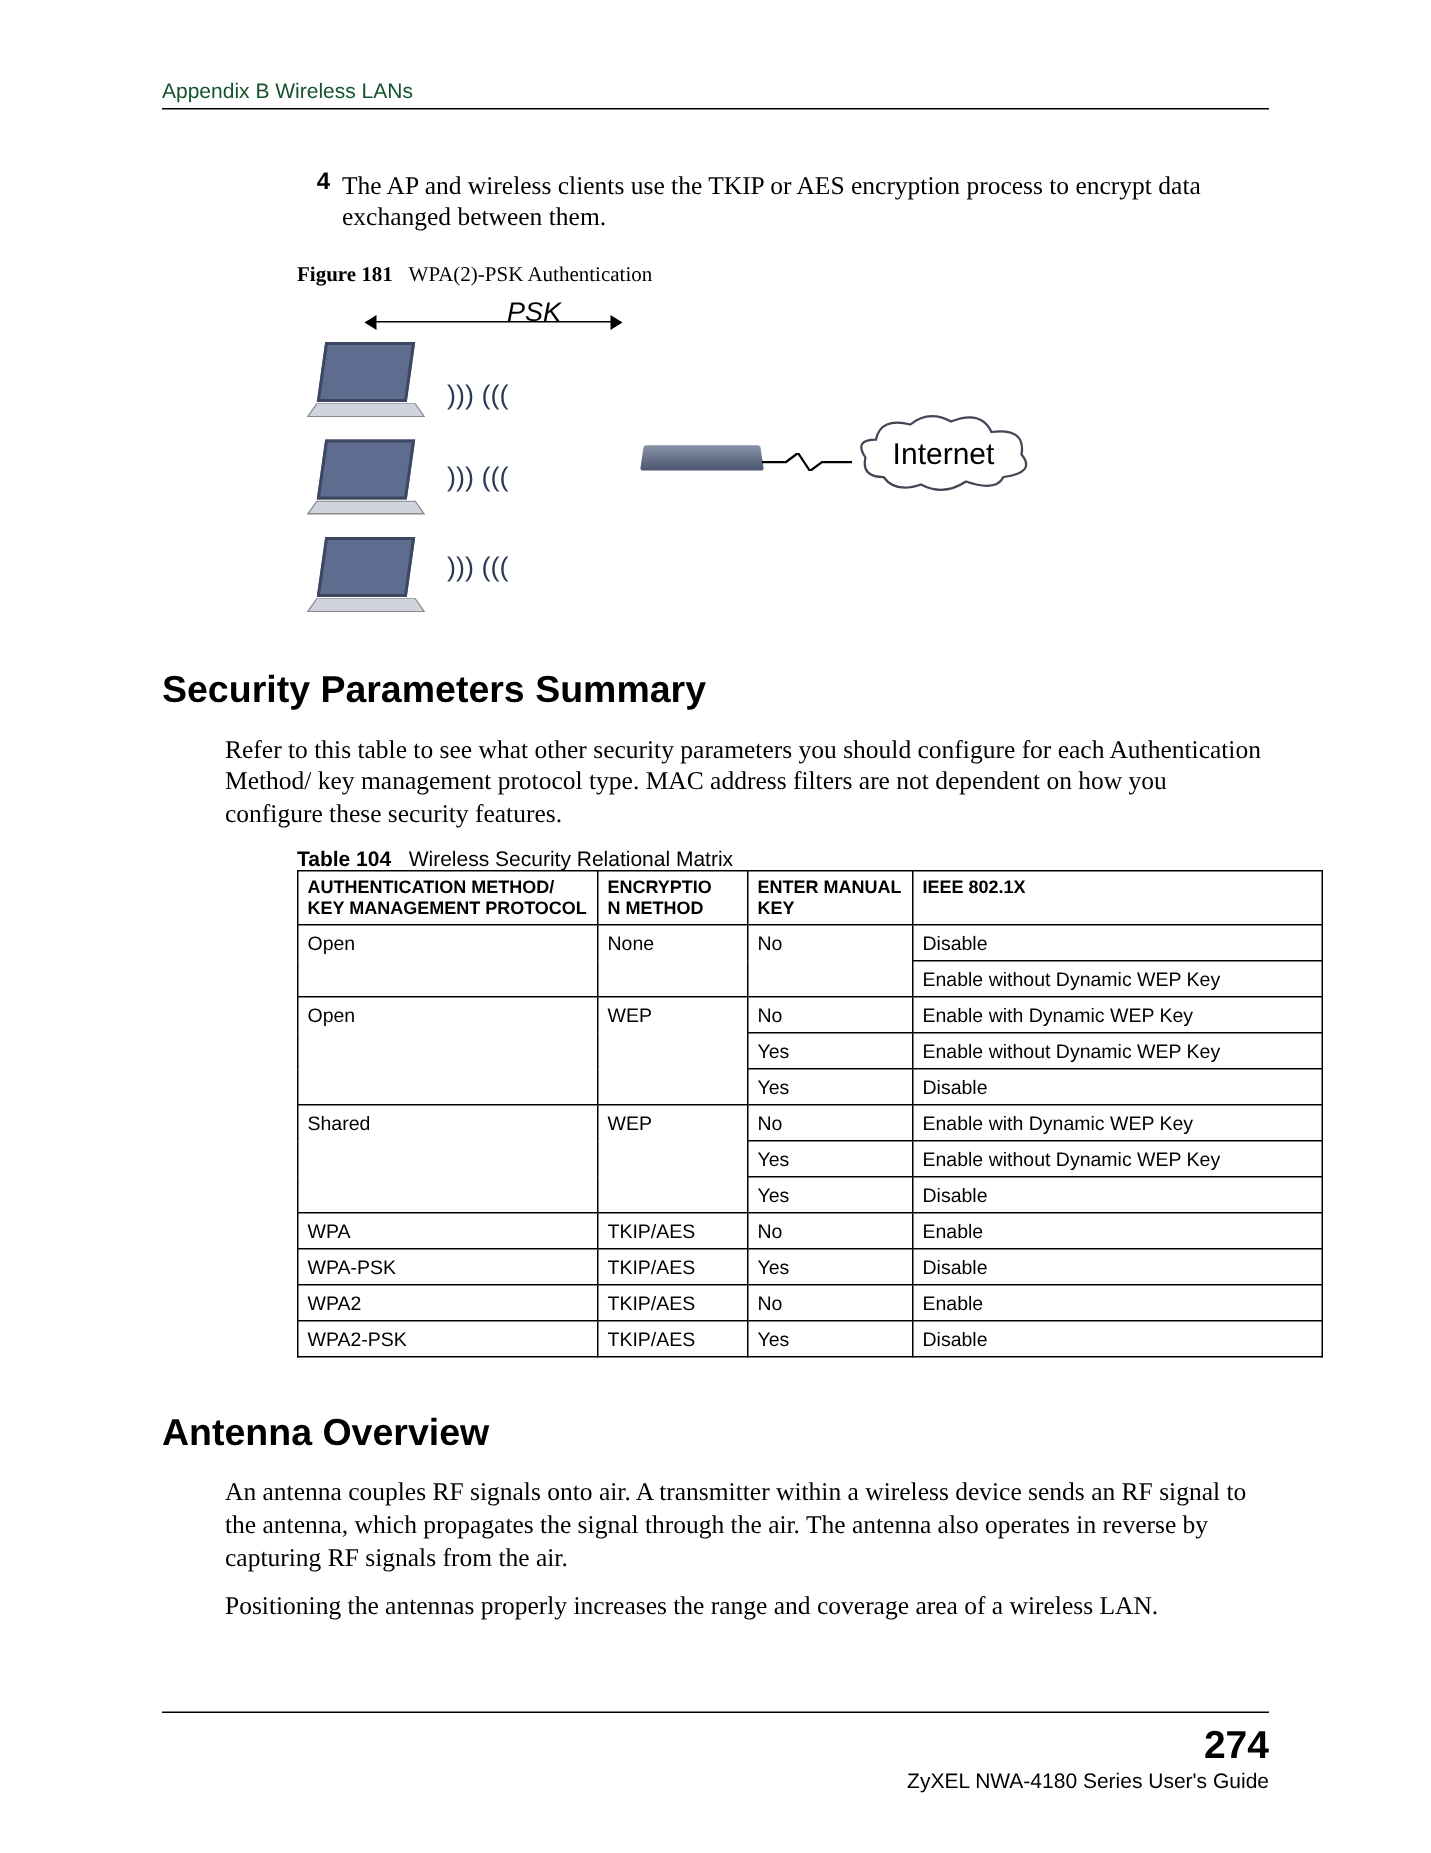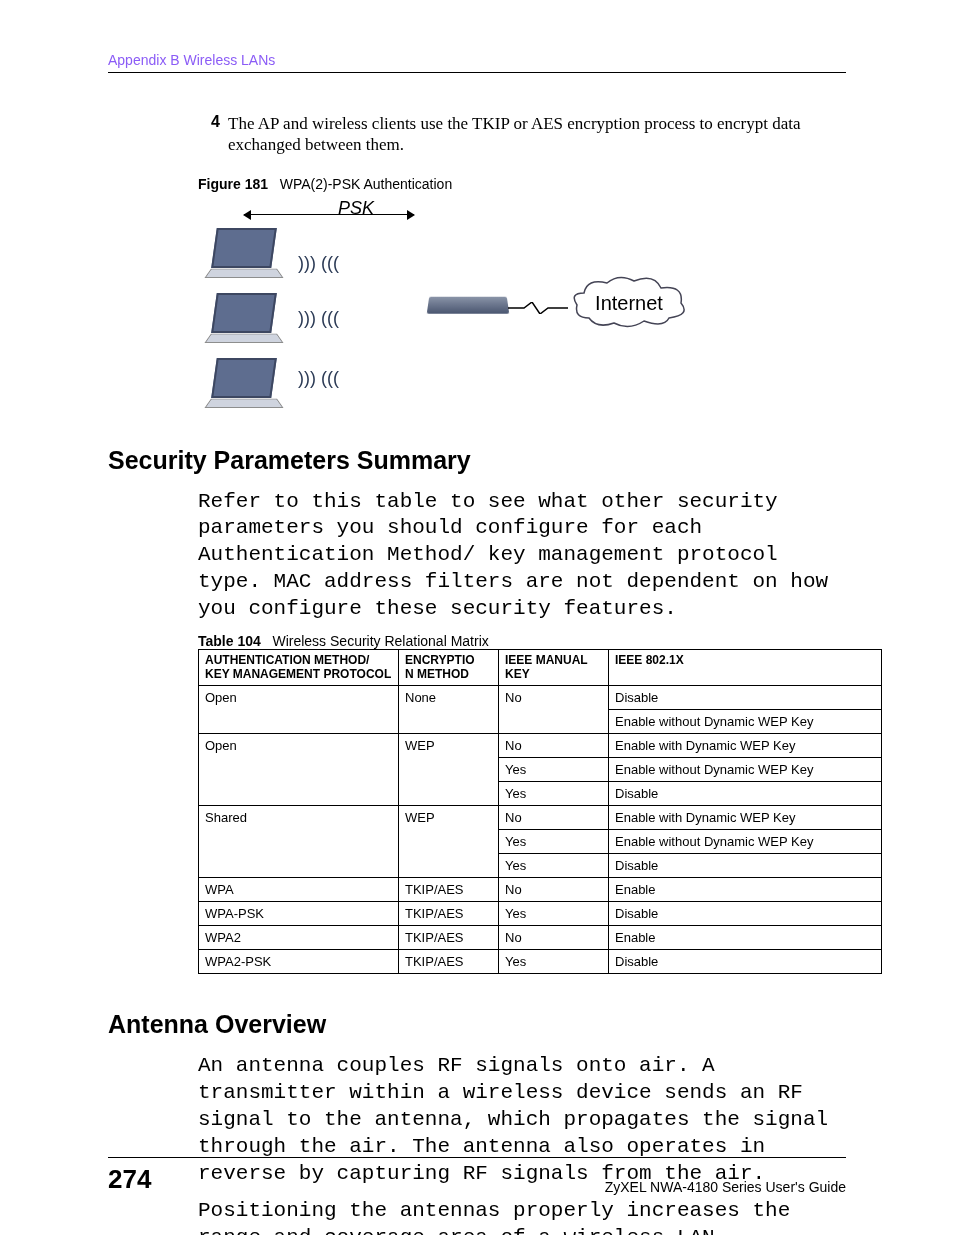--- a/index.html
+++ b/index.html
@@ -12,21 +12,21 @@
   .page {
     width: 954px;
     height: 1235px;
     position: relative;
     box-sizing: border-box;
     padding: 52px 108px 40px 108px;
   }
   .running-header {
     font-family: Arial, Helvetica, sans-serif;
     font-size: 14px;
-    color: #8b5cf6;
+    color: #14532d;
     padding-bottom: 4px;
     border-bottom: 1.5px solid #000;
     margin-bottom: 40px;
   }
   .list-item {
     display: flex;
     margin-left: 90px;
     margin-bottom: 8px;
   }
   .list-num {
@@ -36,21 +36,21 @@
     width: 22px;
     flex: 0 0 auto;
     text-align: right;
     margin-right: 8px;
   }
   .list-text {
     font-size: 17px;
     line-height: 1.25;
   }
   .figure-caption {
-    font-family: Liberation Sans, sans-serif;
+    font-family: Liberation Serif, serif;
     font-size: 14px;
     margin-left: 90px;
     margin-top: 20px;
   }
   .figure-caption .fig-label {
     font-weight: bold;
   }
   .figure-image {
     margin-left: 90px;
     margin-top: 6px;
@@ -150,25 +150,24 @@
     left: 0;
     top: 0;
   }
   h2.section {
     font-family: Arial, Helvetica, sans-serif;
     font-weight: bold;
     font-size: 25px;
     margin: 28px 0 14px 0;
   }
   .body-text {
-    font-size: 21px;
+    font-size: 17px;
     line-height: 1.28;
-    margin-left: 90px;
+    margin-left: 42px;
     margin-bottom: 10px;
-    font-family: Liberation Mono, monospace;
   }
   .table-caption {
     font-family: Arial, Helvetica, sans-serif;
     font-size: 14px;
     margin-left: 90px;
     margin-top: 2px;
   }
   .table-caption .tbl-label {
     font-weight: bold;
   }
@@ -193,20 +192,21 @@
   .footer {
     position: absolute;
     left: 108px;
     right: 108px;
     bottom: 40px;
     border-top: 1.5px solid #000;
     padding-top: 6px;
     display: flex;
     justify-content: space-between;
     align-items: flex-end;
+    flex-direction: column;
   }
   .page-num {
     font-family: Arial, Helvetica, sans-serif;
     font-size: 26px;
     font-weight: bold;
   }
   .guide-title {
     font-family: Arial, Helvetica, sans-serif;
     font-size: 14px;
   }
@@ -273,21 +273,21 @@
       <col style="width:200px">
       <col style="width:100px">
       <col style="width:110px">
       <col>
     </colgroup>
     <thead>
       <tr>
         <th>AUTHENTICATION METHOD/ KEY MANAGEMENT PROTOCOL</th>
         <th style="white-space:pre-line">ENCRYPTIO
 N METHOD</th>
-        <th>IEEE MANUAL KEY</th>
+        <th>ENTER MANUAL KEY</th>
         <th>IEEE 802.1X</th>
       </tr>
     </thead>
     <tbody id="matrix-body">
         <tr>
           <td rowspan="2">Open</td>
           <td rowspan="2">None</td>
           <td rowspan="2">No</td>
           <td>Disable</td>
         </tr>

